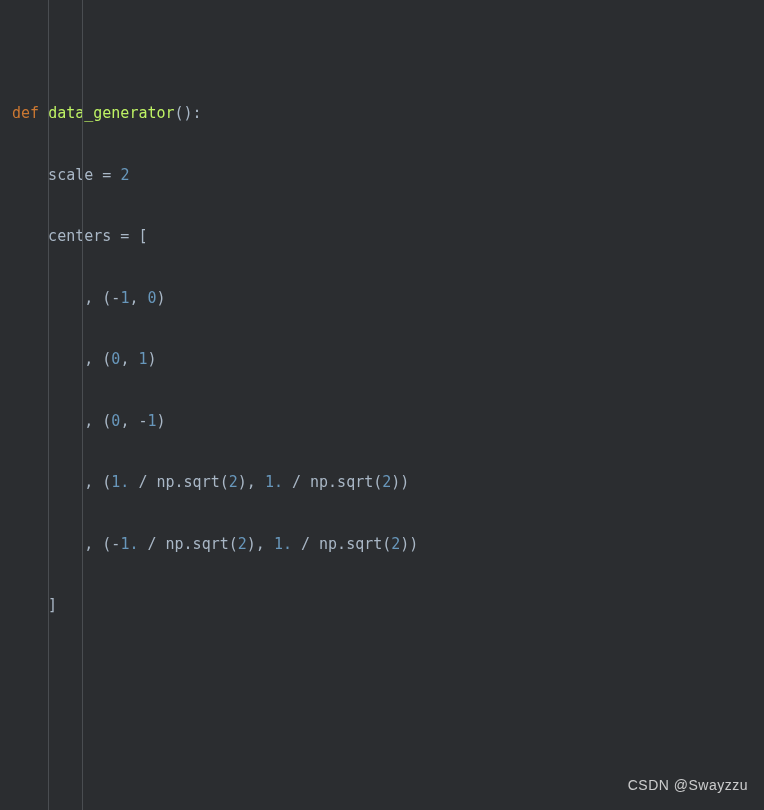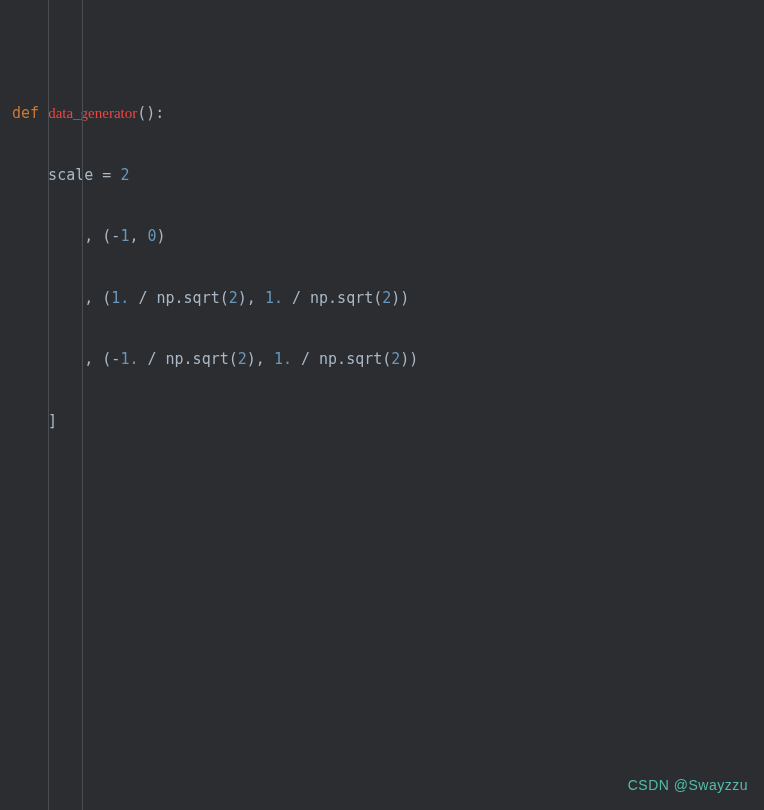--- a/index.html
+++ b/index.html
@@ -14,54 +14,57 @@
     height: 810px;
     overflow: hidden;
     position: relative;
   }
   .code-area {
     padding: 6px 0 0 12px;
     white-space: pre;
     position: relative;
   }
   .kw { color: #cc7832; } 
-  .fn { color: #ef4444; font-family: Liberation Serif, serif; } 
+  .fn { color: #bef264; } 
   .num { color: #6897bb; } 
   .default { color: #a9b7c6; text-align: center; }
   .punct { color: #a9b7c6; }
   .line { display: block; }
   .indent-guide {
     position: absolute;
     top: 0;
     bottom: 0;
     width: 1px;
     background: #4a4d51;
   }
   .g1 { left: 48px; }
   .g2 { left: 82px; }
   .watermark {
     position: absolute;
     right: 16px;
     bottom: 10px;
-    color: #5eead4;
+    color: #ffffff;
     font-family: Arial, sans-serif;
     font-size: 14px;
     opacity: 0.75;
     letter-spacing: 0.5px;
   }
 </style>
 </head>
 <body>
 
 <div class="code-area">
 <div class="indent-guide g1"></div>
 <div class="indent-guide g2"></div>
 <span class="line"><span class="kw">def </span><span class="fn">data_generator</span><span class="punct">():</span></span>
 <span class="line"><span class="default">    scale = </span><span class="num">2</span></span>
+<span class="line"><span class="default">    centers = [</span></span>
 <span class="line"><span class="default">        , (-</span><span class="num">1</span><span class="default">, </span><span class="num">0</span><span class="default">)</span></span>
+<span class="line"><span class="default">        , (</span><span class="num">0</span><span class="default">, </span><span class="num">1</span><span class="default">)</span></span>
+<span class="line"><span class="default">        , (</span><span class="num">0</span><span class="default">, -</span><span class="num">1</span><span class="default">)</span></span>
 <span class="line"><span class="default">        , (</span><span class="num">1.</span><span class="default"> / np.sqrt(</span><span class="num">2</span><span class="default">), </span><span class="num">1.</span><span class="default"> / np.sqrt(</span><span class="num">2</span><span class="default">))</span></span>
 <span class="line"><span class="default">        , (-</span><span class="num">1.</span><span class="default"> / np.sqrt(</span><span class="num">2</span><span class="default">), </span><span class="num">1.</span><span class="default"> / np.sqrt(</span><span class="num">2</span><span class="default">))</span></span>
 <span class="line"><span class="default">    ]</span></span>
 
 
 
 
 
 
 

